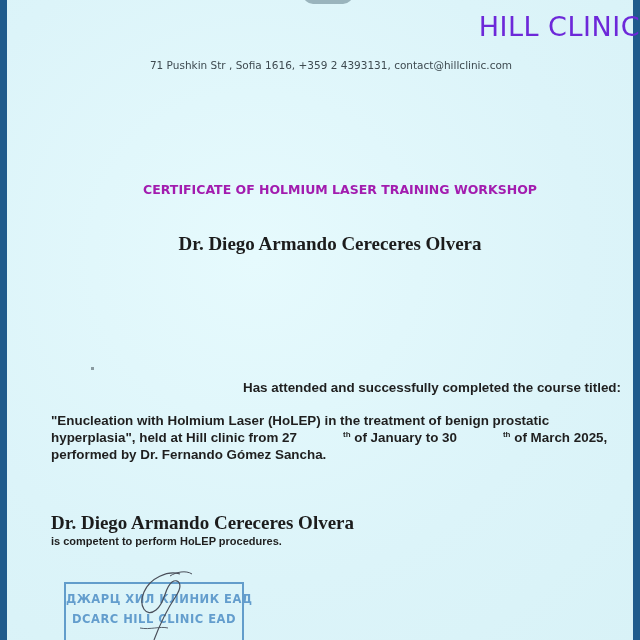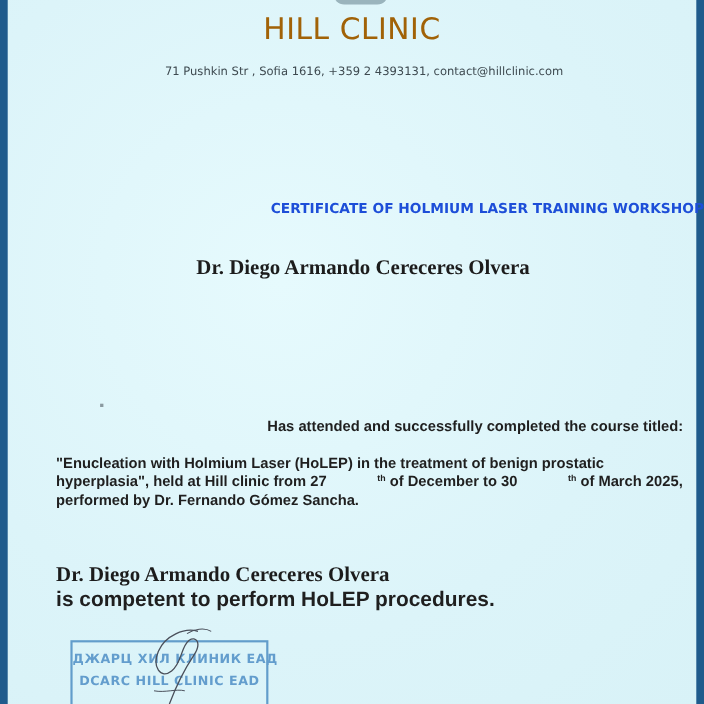--- a/index.html
+++ b/index.html
@@ -9,33 +9,33 @@
     background-image: radial-gradient(ellipse at 40% 40%, #e6fafd 0%, #dcf4f9 60%, #d8f2f7 100%);
   }
   .edge { position:absolute; top:0; bottom:0; width:7px; background:#1f5b8c; }
   .edge.left { left:0; }
   .edge.right { right:0; width:7px; }
   .logo-mark {
     position:absolute; left:303px; top:-6px; width:50px; height:10px;
     border-radius:0 0 25px 25px; background:#7e99a3; opacity:0.7;
   }
   .clinic-name {
-    position:absolute; left:0; right:0; top:11px; text-align:center;
+    position:absolute; left:0; right:0; top:11px; text-align:right;
     font-family:"DejaVu Sans", sans-serif; font-weight:normal;
-    font-size:27px; letter-spacing:0.5px; color:#a16207;
+    font-size:27px; letter-spacing:0.5px; color:#6d28d9;
   }
   .address {
     position:absolute; left:0; right:0; top:59px; text-align:center;
     font-family:"DejaVu Sans", sans-serif; font-size:10.5px; color:#3e4a50;
     padding-left:22px;
   }
   .cert-title {
-    position:absolute; left:0; right:0; top:182px; text-align:right;
+    position:absolute; left:0; right:0; top:182px; text-align:center;
     font-family:"DejaVu Sans", sans-serif; font-weight:bold; font-size:12.5px;
-    color:#1d4ed8; padding-left:40px;
+    color:#a21caf; padding-left:40px;
   }
   .recipient {
     position:absolute; left:0; right:0; top:233px; text-align:center;
     font-family:"Liberation Serif", serif; font-weight:bold; font-size:19px; color:#1c1c1c;
     padding-left:20px;
   }
   .dot { position:absolute; left:91px; top:367px; width:3px; height:3px; background:#8a9aa0; }
   .body-text {
     position:absolute; left:51px; width:570px;
     font-family:"Liberation Sans", sans-serif; font-weight:bold; font-size:13.4px;
@@ -43,21 +43,21 @@
   }
   .attended { top:379px;text-align:right; }
   .course { top:412px; }
   .course sup { font-size:8px; line-height:0;margin-left:46px; }
   .competent-name {
     position:absolute; left:51px; top:512px;
     font-family:"Liberation Serif", serif; font-weight:bold; font-size:19px; color:#1c1c1c;
   }
   .competent-text {
     position:absolute; left:51px; top:535px;
-    font-family:"Liberation Sans", sans-serif; font-weight:bold; font-size:19px; color:#1f1f1f;
+    font-family:"Liberation Sans", sans-serif; font-weight:bold; font-size:11px; color:#1f1f1f;
   }
   .stamp {
     position:absolute; left:64px; top:582px; width:180px; height:70px;
     border:2px solid #4e8fc4; box-sizing:border-box; opacity:0.85;
   }
   .stamp-line {
     font-family:"DejaVu Sans", sans-serif; font-weight:bold; font-size:11.5px;
     color:#4f8fc6; text-align:center; letter-spacing:0.5px; white-space:nowrap;
   }
   .stamp-line.l1 { margin-top:8px; }
@@ -74,21 +74,21 @@
 <div class="clinic-name">HILL CLINIC</div>
 <div class="address">71 Pushkin Str , Sofia 1616, +359 2 4393131, contact@hillclinic.com</div>
 
 <div class="cert-title">CERTIFICATE OF HOLMIUM LASER TRAINING WORKSHOP</div>
 <div class="recipient">Dr. Diego Armando Cereceres Olvera</div>
 
 <div class="dot"></div>
 
 <div class="body-text attended">Has attended and successfully completed the course titled:</div>
 
-<div class="body-text course"><span>"Enucleation with Holmium Laser (HoLEP) in the treatment of benign prostatic hyperplasia", held at Hill clinic from  27</span><sup>th</sup><span> of December to  30</span><sup>th</sup><span> of March 2025, performed by Dr. Fernando Gómez Sancha.</span></div>
+<div class="body-text course"><span>"Enucleation with Holmium Laser (HoLEP) in the treatment of benign prostatic hyperplasia", held at Hill clinic from  27</span><sup>th</sup><span> of January to  30</span><sup>th</sup><span> of March 2025, performed by Dr. Fernando Gómez Sancha.</span></div>
 
 <div class="competent-name">Dr. Diego Armando Cereceres Olvera</div>
 <div class="competent-text">is competent to perform HoLEP procedures.</div>
 
 <div class="stamp">
   <div class="stamp-line l1">ДЖАРЦ ХИЛ КЛИНИК ЕАД</div>
   <div class="stamp-line l2">DCARC HILL CLINIC EAD</div>
 </div>
 
 <svg class="signature" viewBox="0 0 110 72">

